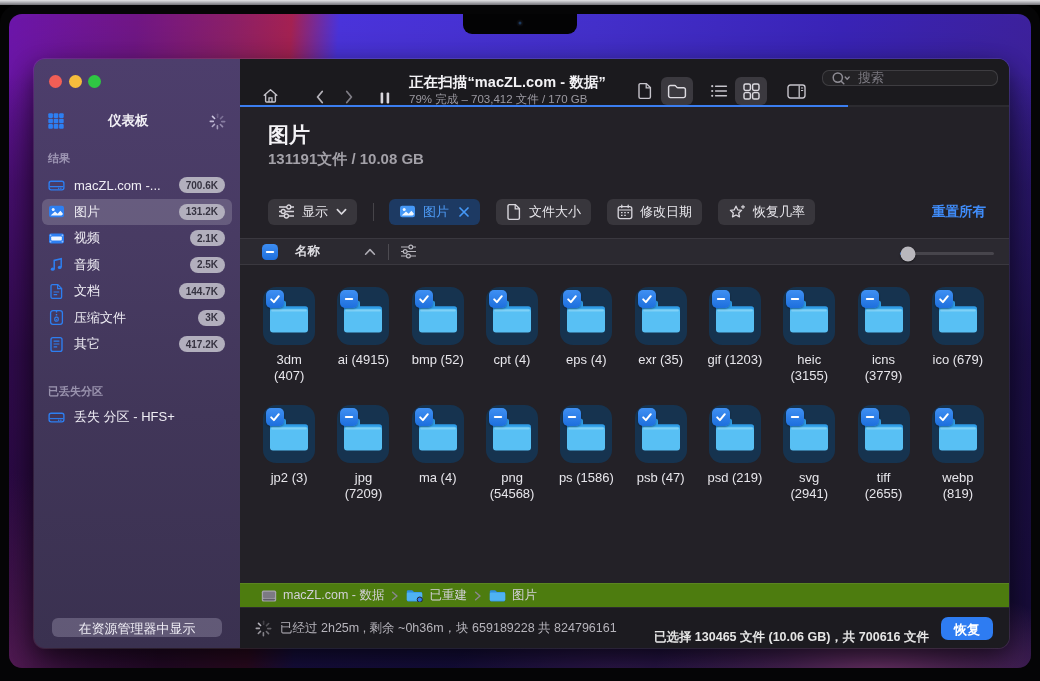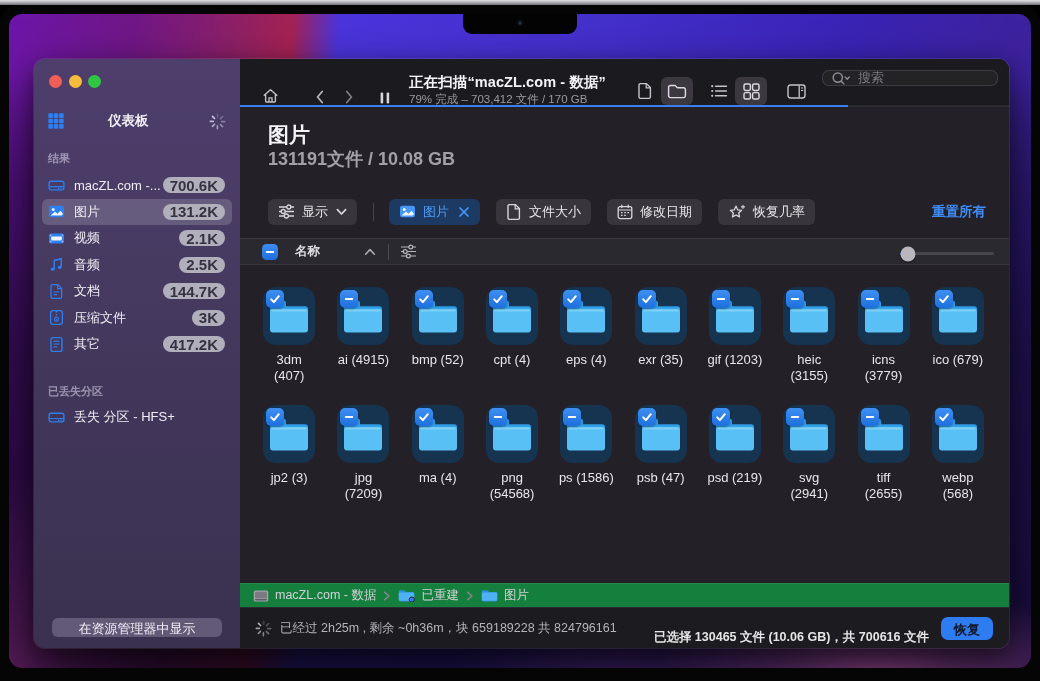--- a/index.html
+++ b/index.html
@@ -38,21 +38,21 @@
   .dash-row .sicon{margin-right:8px;}
   .side-spinner{margin-left:auto;color:#cfc9e2;display:flex;}
   .sec-label{position:absolute;left:14px;font-size:11px;font-weight:700;color:rgba(226,222,243,.55);}
   .side-list{position:absolute;left:8px;right:8px;top:113px;}
   .side-list2{position:absolute;left:8px;right:8px;top:345px;}
   .srow{height:26.5px;display:flex;align-items:center;padding:0 7px 0 6px;border-radius:6px;
     color:#efedf4;font-size:13px;font-weight:400;}
   .srow.sel{background:rgba(255,255,255,.17);}
   .srow .sicon{width:17px;height:17px;margin-right:9px;color:#2d7ff2;display:flex;align-items:center;justify-content:center;}
   .srow .slabel{white-space:nowrap;overflow:hidden;max-width:118px;text-align:center;}
-  .sbadge{margin-left:auto;background:#b2afbd;color:#363341;font-size:15px;font-weight:700;
+  .sbadge{margin-left:auto;background:#b2afbd;color:#363341;font-size:10px;font-weight:700;
     padding:1.5px 7px;border-radius:9px;line-height:13px;}
   .explorer-btn{position:absolute;left:18px;right:18px;bottom:11px;height:19px;border:none;border-radius:6px;
     background:rgba(236,230,255,.22);color:#f1eff7;font-size:13px;font-family:inherit;line-height:19px;text-align:center;}
   .sicon svg,.gicon svg{display:block;}
 
   
   .main{flex:1;display:flex;flex-direction:column;background:#232127;min-width:0;}
   .toolbar{height:46px;flex:none;background:#1b1a1e;display:flex;align-items:flex-end;position:relative;}
   .gicon{color:#c4c2c9;display:flex;align-items:center;justify-content:center;}
   .tb-home{margin-left:21px;}
@@ -68,21 +68,21 @@
   .vbtn+.vbtn{margin-left:0;} .vbtn:nth-child(3){margin-left:10px;} .vbtn:nth-child(5){margin-left:13px;}
   .search{position:absolute;left:582px;top:11px;width:176px;height:16px;border-radius:7px;
     background:rgba(255,255,255,.035);border:1px solid rgba(255,255,255,.13);display:flex;align-items:center;color:#807e86;}
   .search .gicon{margin-left:8px;color:#8d8b93;}
   .search-ph{font-size:13px;margin-left:7px;color:#7d7b83;}
   .progress{height:2px;flex:none;background:#2c2b30;position:relative;}
   .progress-fill{position:absolute;left:0;top:0;bottom:0;background:#3b7ef0;}
 
   .page-head{padding:15px 0 0 28px;flex:none;}
   .page-title{font-size:21px;font-weight:700;color:#f4f3f6;line-height:25px;}
-  .page-sub{font-size:18px;font-weight:700;color:#a3a1a8;line-height:20px;margin-top:2px;}
+  .page-sub{font-size:15px;font-weight:700;color:#a3a1a8;line-height:20px;margin-top:2px;}
 
   .filter-row{margin-top:29px;height:27px;flex:none;display:flex;align-items:center;padding:0 23px 0 28px;}
   .chip{height:26px;border:none;border-radius:6px;background:#38363c;color:#e9e8ed;display:flex;align-items:center;
     padding:0 10px;font-size:13px;font-weight:400;font-family:inherit;}
   .chip .cicon{display:flex;margin-right:7px;color:#d9d7dd;}
   .chip.blue{background:#1d3a63;color:#4e9cf8;}
   .chip.blue .cicon,.chip.blue .xicon{color:#4598f7;}
   .chip .chev{margin-left:8px;color:#d9d7dd;display:flex;}
   .chip .xicon{display:flex;margin-left:9px;}
   .chip+.chip{margin-left:16px;}
@@ -104,32 +104,32 @@
 
   .grid-area{flex:1;padding:22px 0 0 12px;display:flex;flex-wrap:wrap;align-content:flex-start;min-height:0;}
   .cell{width:74.3px;height:118px;flex:none;display:flex;flex-direction:column;align-items:center;}
   .tile{width:52px;height:58px;border-radius:13px;background:#16334f;position:relative;flex:none;}
   .tile svg.foldr{position:absolute;left:6px;top:11px;}
   .tcb{position:absolute;left:3px;top:3px;width:18px;height:18px;border-radius:5px;
     background:linear-gradient(#3f90f3,#1d6fdd);display:flex;align-items:center;justify-content:center;color:#fff;
     box-shadow:0 1px 2px rgba(0,0,0,.35);}
   .flabel{margin-top:7px;font-size:13px;line-height:15.5px;color:#e7e6eb;text-align:center;white-space:nowrap;}
 
-  .crumbs{height:24px;flex:none;background:#15803d;border-top:1px solid rgba(255,255,255,.075);
-    display:flex;align-items:center;padding-left:13px;font-size:12.5px;color:#d2d0d7;}
+  .crumbs{height:24px;flex:none;background:#4d7c0f;border-top:1px solid rgba(255,255,255,.075);
+    display:flex;align-items:center;padding-left:21px;font-size:12.5px;color:#d2d0d7;}
   .crumb{display:flex;align-items:center;}
   .crumb .gicon{margin-right:6px;}
   .crumb-sep{color:#8a888f;margin:0 7px;font-size:12px;display:flex;}
 
   .statusbar{height:41px;flex:none;background:#1c1b20;border-top:1px solid rgba(255,255,255,.07);
     display:flex;align-items:center;padding:0 16px 0 15px;font-size:12.5px;color:#b6b4bb;}
   .status-spin{color:#b6b4bb;display:flex;margin-right:8px;}
   .status-right{margin-left:auto;color:#e5e5e5;font-weight:600;margin-top:19px;}
   .recover-btn{margin-left:12px;width:52px;height:23px;border:none;border-radius:7px;background:#2e7cf2;
-    color:#0f172a;font-size:13px;font-weight:700;font-family:inherit;line-height:23px;text-align:center;}
+    color:#ffffff;font-size:13px;font-weight:700;font-family:inherit;line-height:23px;text-align:center;}
 </style>
 </head>
 <body>
 
 <div class="device">
   <div class="device-edge"></div>
   <div class="screen">
     <div class="wallpaper">
       <div class="notch">
         <div class="camera"></div>
@@ -727,21 +727,21 @@
                       <rect x="1" y="8.2" width="38" height="7" rx="2.8" fill="#2f9ce6"></rect>
                       <rect x="1" y="10.8" width="38" height="23.6" rx="3" fill="#58c0f4"></rect>
                       <rect x="2.2" y="11.4" width="35.6" height="2.2" rx="1.1" fill="#8ad4f8" opacity=".8"></rect>
                     </svg></span><span class="tcb">
                     <svg width="12" height="12" viewBox="0 0 12 12">
                       <path d="M2.2 6.4 L4.9 9.1 L9.8 3.2" fill="none" stroke="#fff" stroke-width="2" stroke-linecap="round" stroke-linejoin="round"></path>
                     </svg>
                   </span></div>
                 <div class="flabel">
                   <div>webp</div>
-                  <div>(568)</div>
+                  <div>(819)</div>
                 </div>
               </div>
             </div>
 
           <div class="crumbs" id="breadcrumb">
               <span class="crumb">
                 <span class="gicon">
                   <svg width="16" height="14" viewBox="0 0 16 14">
                     <rect x="0.8" y="1.6" width="14.4" height="11" rx="1.6" fill="#a5a3ab"></rect>
                     <rect x="2" y="2.8" width="12" height="6.2" rx="1" fill="#7c7a84"></rect>

